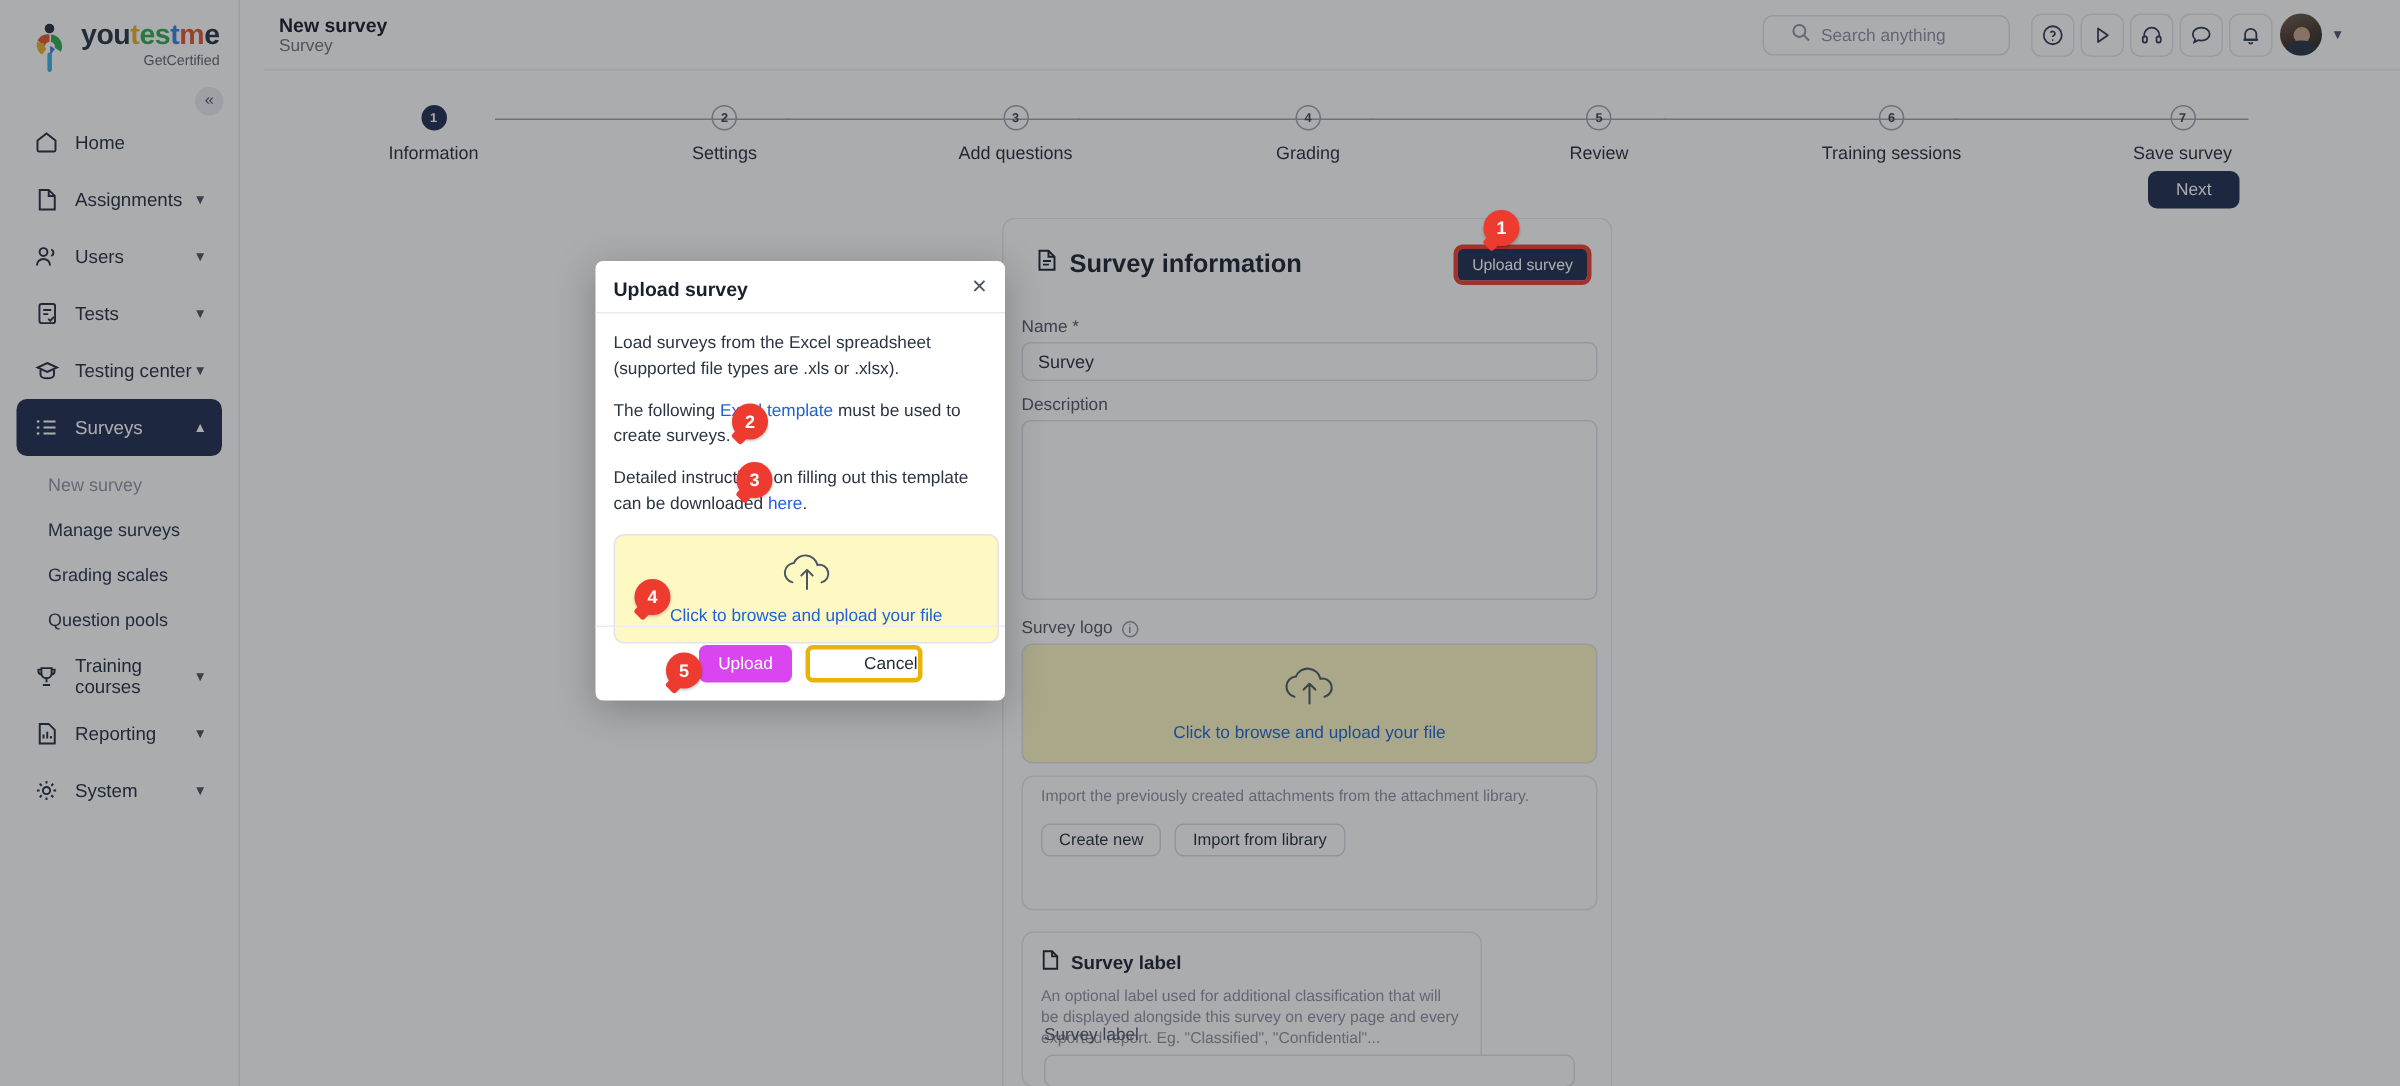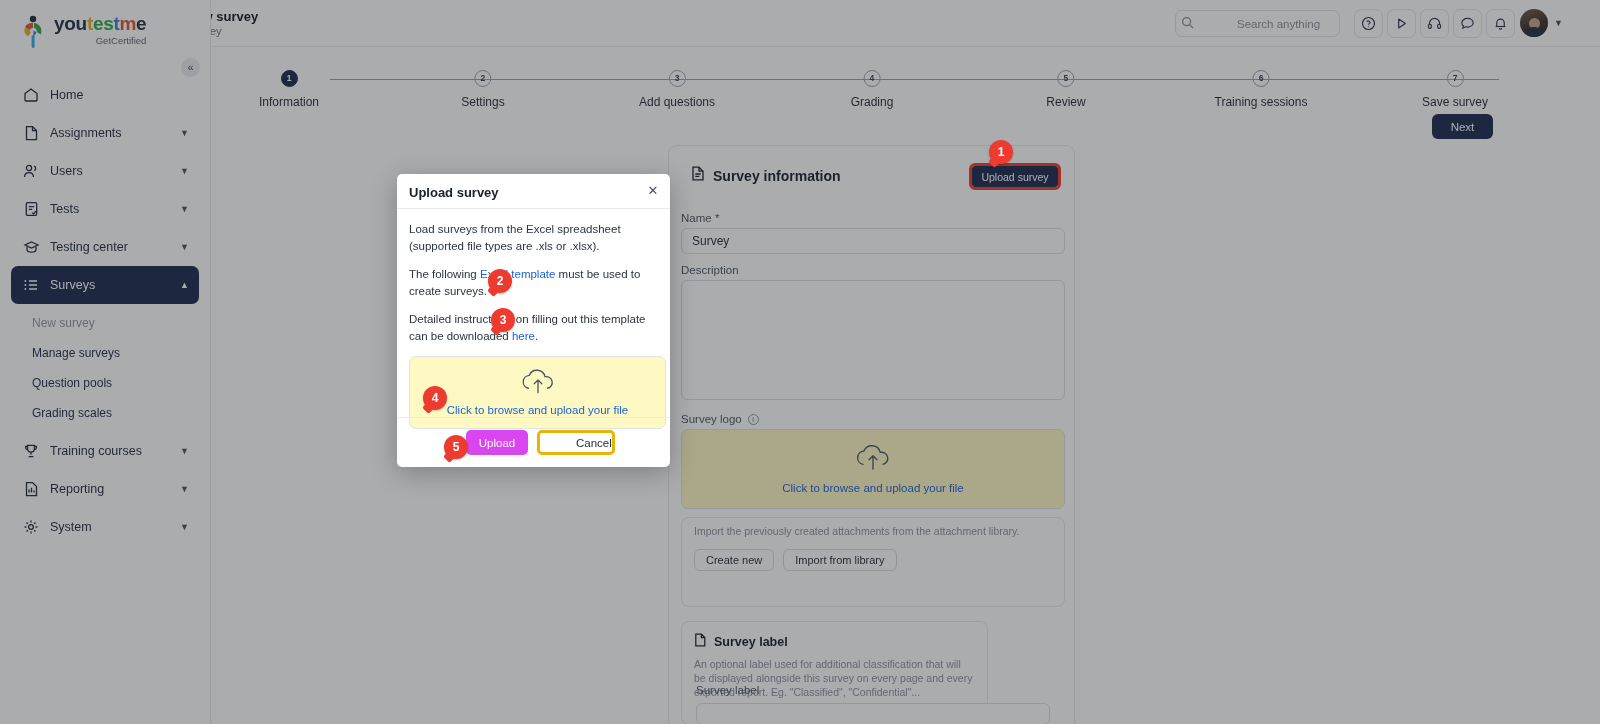--- a/index.html
+++ b/index.html
@@ -13,21 +13,21 @@
 
   
   .dim-overlay {
     position:absolute; left:0; top:0; width:1600px; height:724px;
     background: rgba(33,37,41,0.38);
     z-index: 50; pointer-events:none;
   }
 
   
   .sidebar {
-    position:absolute; left:0; top:0; width:211px; height:724px;
+    position:absolute; left:0; top:0; width:160px; height:724px;
     background:#ffffff; border-right:1px solid #e6e8ec;
     z-index:5;
   }
   .logo-wrap { padding:14px 0 0 20px; height:52px; }
   .logo-row { display:flex; align-items:flex-start; }
   .logo-mark { width:30px; height:34px; position:relative; flex:none; margin-top:1px;}
   .logo-text { margin-left:4px; }
   .logo-word { font-size:19px; font-weight:700; letter-spacing:-0.3px; line-height:20px; }
   .logo-word .c1{color:#22303f;} .logo-word .c2{color:#e8ae2a;} .logo-word .c3{color:#2fa84f;}
   .logo-word .c4{color:#3b7ddd;} .logo-word .c5{color:#e0542e;} .logo-word .c6{color:#22303f;}
@@ -61,21 +61,21 @@
   
   .topbar {
     position:absolute; left:176px; top:0; width:1424px; height:47px;
     background:#fff; border-bottom:1px solid #edeef1; z-index:4;
   }
   .page-title { position:absolute; left:10px; top:9px; font-size:13px; font-weight:700; color:#111827; }
   .page-sub { position:absolute; left:10px; top:25px; font-size:11.5px; color:#6b7280; }
   .search-box {
     position:absolute; left:999px; top:10px; width:165px; height:27px;
     border:1px solid #dfe2e8; border-radius:7px; display:flex; align-items:center;
-    padding:0 5px; background:#fff;gap:36px;
+    padding:0 18px; background:#fff;
   }
   .search-box .ph { font-size:11.5px; color:#8a90a0; margin-left:7px; }
   .topbar-ico {
     position:absolute; top:9px; width:29px; height:29px;
     border:1px solid #e2e5ea; border-radius:7px;
     display:flex; align-items:center; justify-content:center; cursor:pointer;
   }
   .avatar {
     position:absolute; top:9px; left:1344px; width:28px; height:28px;
     border-radius:50%; overflow:hidden;
@@ -108,21 +108,21 @@
   }
 
   
   .card {
     position:absolute; left:492px; top:98px; width:407px; height:579px;
     background:#fff; border:1px solid #e6e8ec; border-radius:9px 9px 0 0;
     border-bottom:none;
   }
   .card-head { position:relative; height:56px; }
   .card-title { position:absolute; left:22px; top:20px; display:flex; align-items:center; gap:8px; }
-  .card-title .t { font-size:14px; font-weight:700; color:#16202e; }
+  .card-title .t { font-size:17px; font-weight:700; color:#16202e; }
   .upload-survey-btn {
     position:absolute; left:303px; top:20px; width:86px; height:21px;
     background:#1b2a4e; color:#fff; font-size:10.5px;
     display:flex; align-items:center; justify-content:center;
     border-radius:3px; cursor:pointer;
     outline:3px solid #f03a2e; outline-offset:0px;
   }
 
   .fld-label { font-size:11.5px; color:#4b5563; }
   .text-input {
@@ -300,22 +300,22 @@
             <circle cx="2.4" cy="12" r="0.9" fill="#fff" stroke="none"></circle>
           </svg>
         </span>
         <span class="lbl">Surveys</span>
         <span class="chev">▲</span>
       </div>
 
       <div class="nav-gap"></div>
       <div class="nav-sub current">New survey</div>
       <div class="nav-sub">Manage surveys</div>
+      <div class="nav-sub">Grading scales</div>
       <div class="nav-sub">Question pools</div>
-      <div class="nav-sub">Grading scales</div>
       <div class="nav-gap"></div>
 
       <div class="nav-item">
         <span class="ico">
           <svg width="16" height="16" viewBox="0 0 16 16" fill="none" stroke="#1f2a3c" stroke-width="1.3">
             <path d="M4.6 2.4h6.8v3.4a3.4 3.4 0 0 1-6.8 0Z"></path>
             <path d="M4.6 3.4H2.6v1a2.4 2.4 0 0 0 2 2.3M11.4 3.4h2v1a2.4 2.4 0 0 1-2 2.3"></path>
             <path d="M8 9.2v2.6M5.6 13.6h4.8"></path>
           </svg>
         </span>

